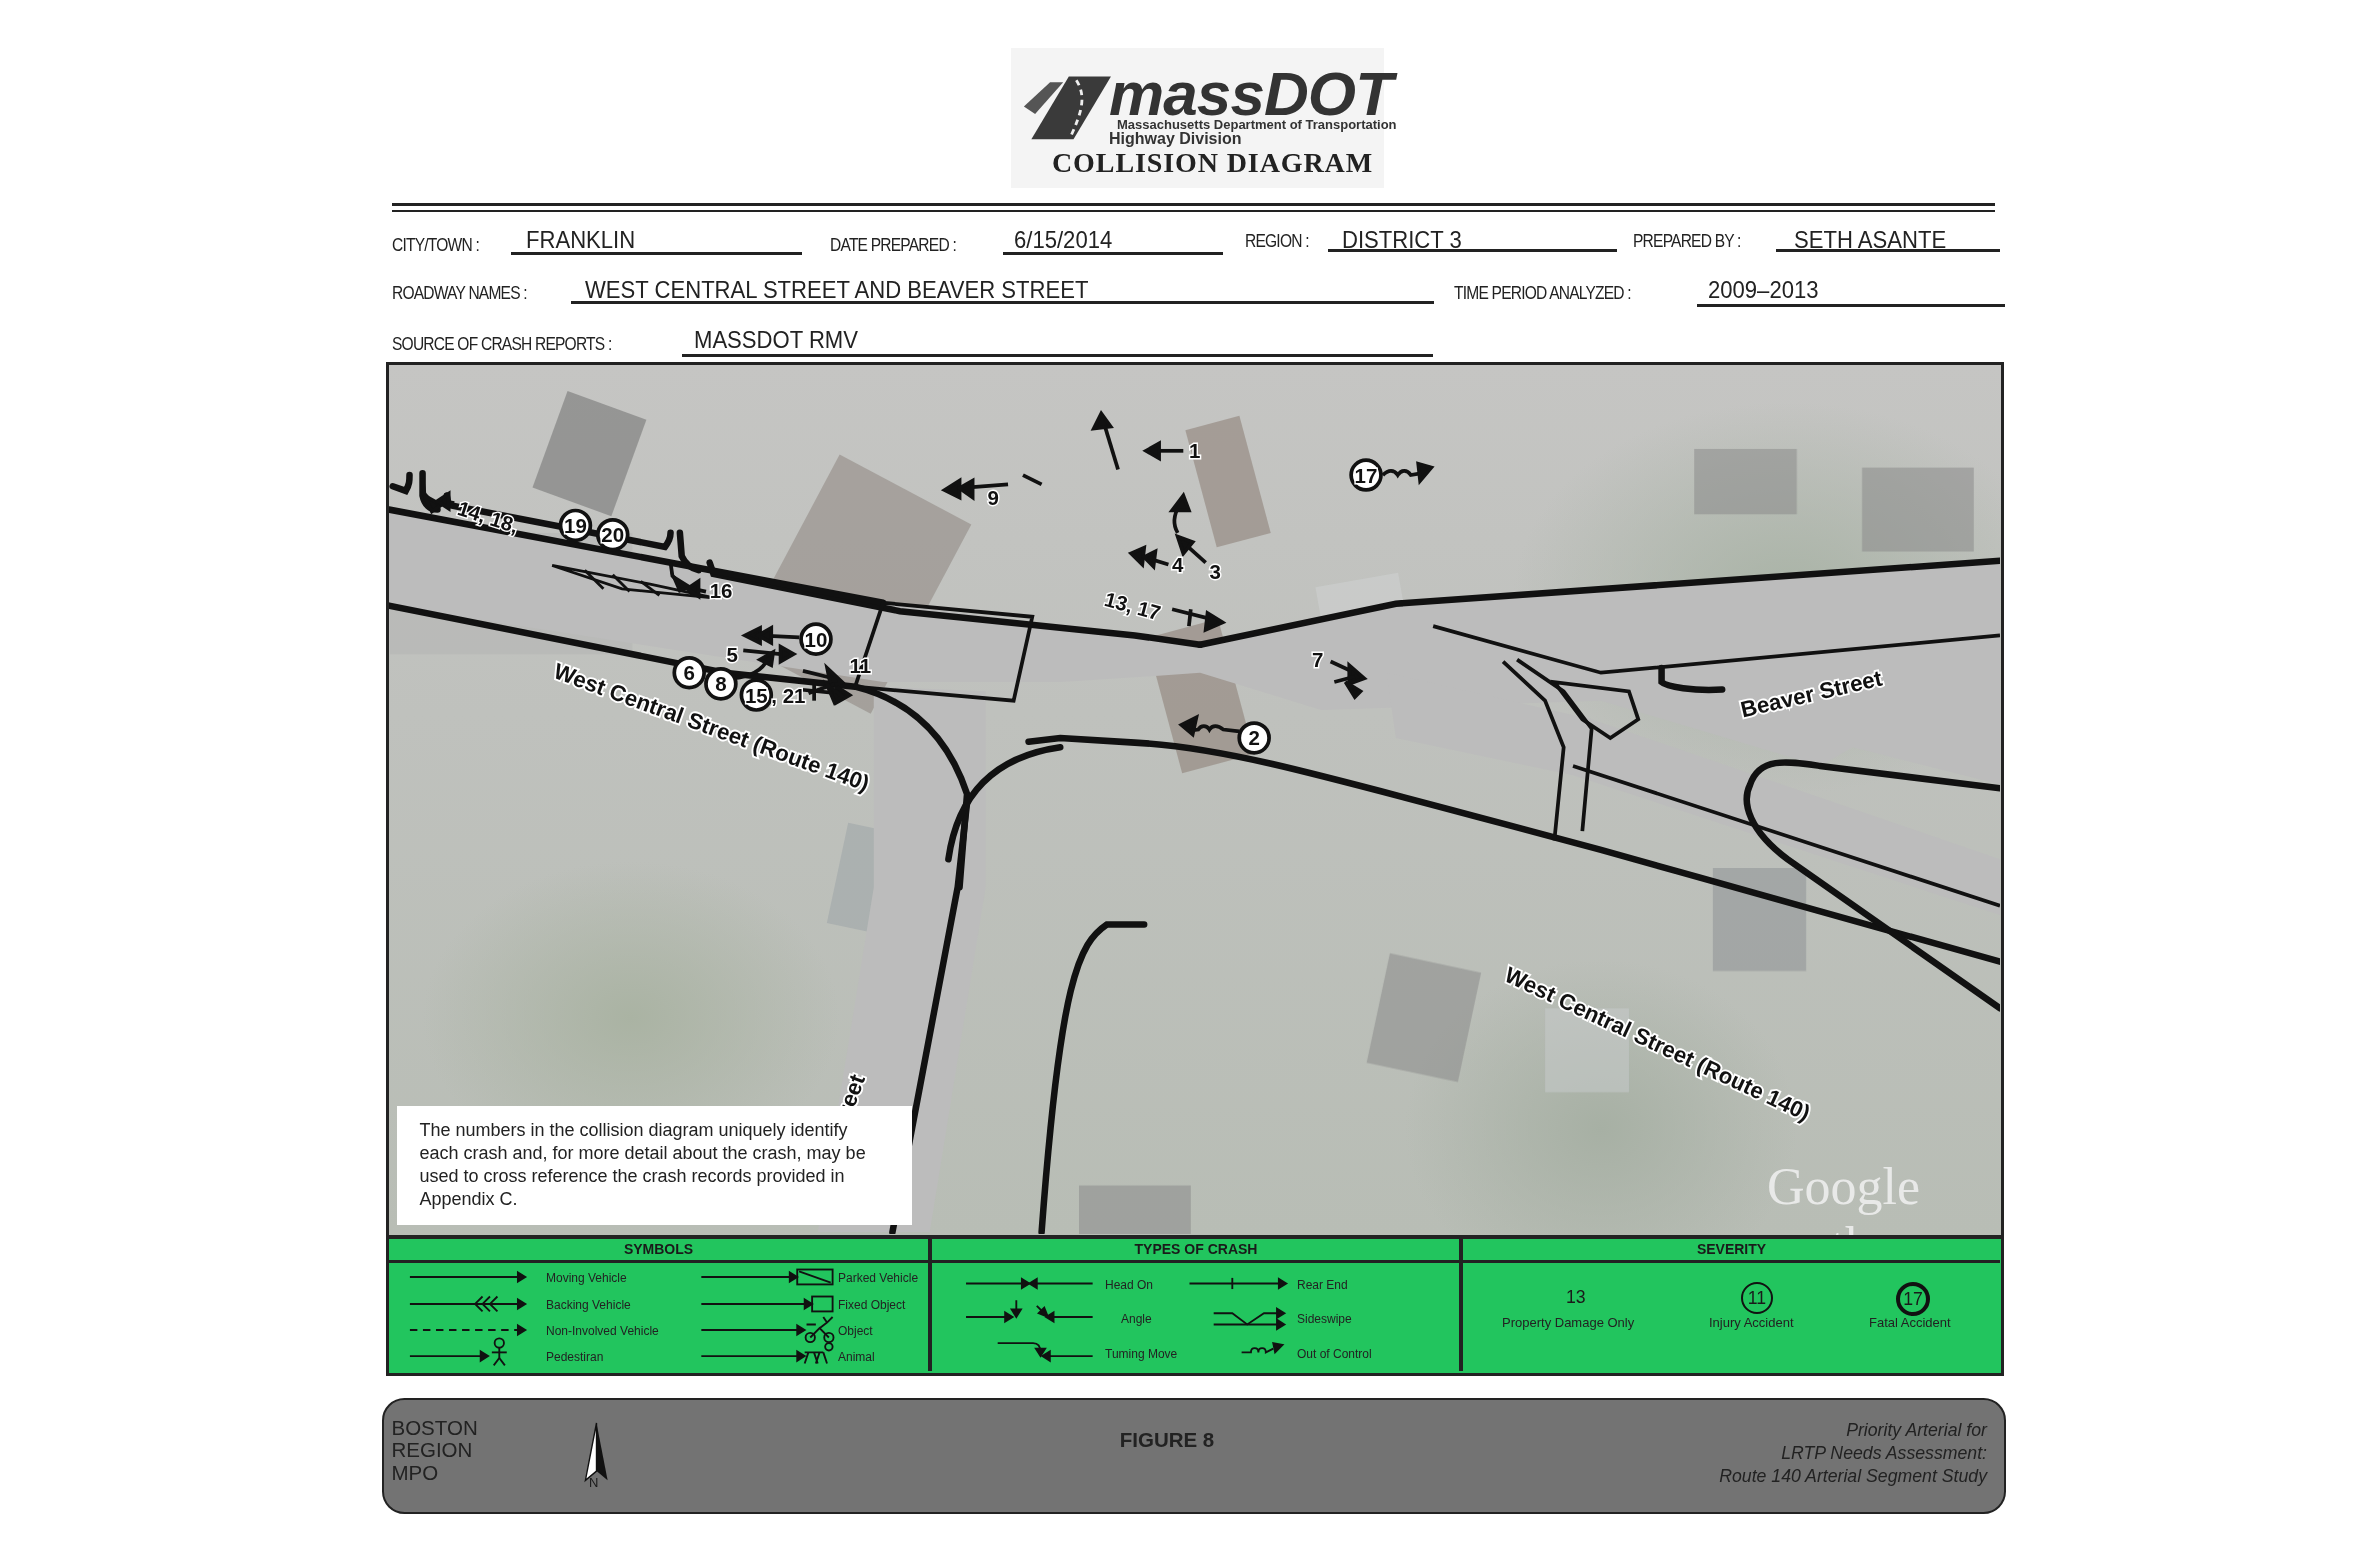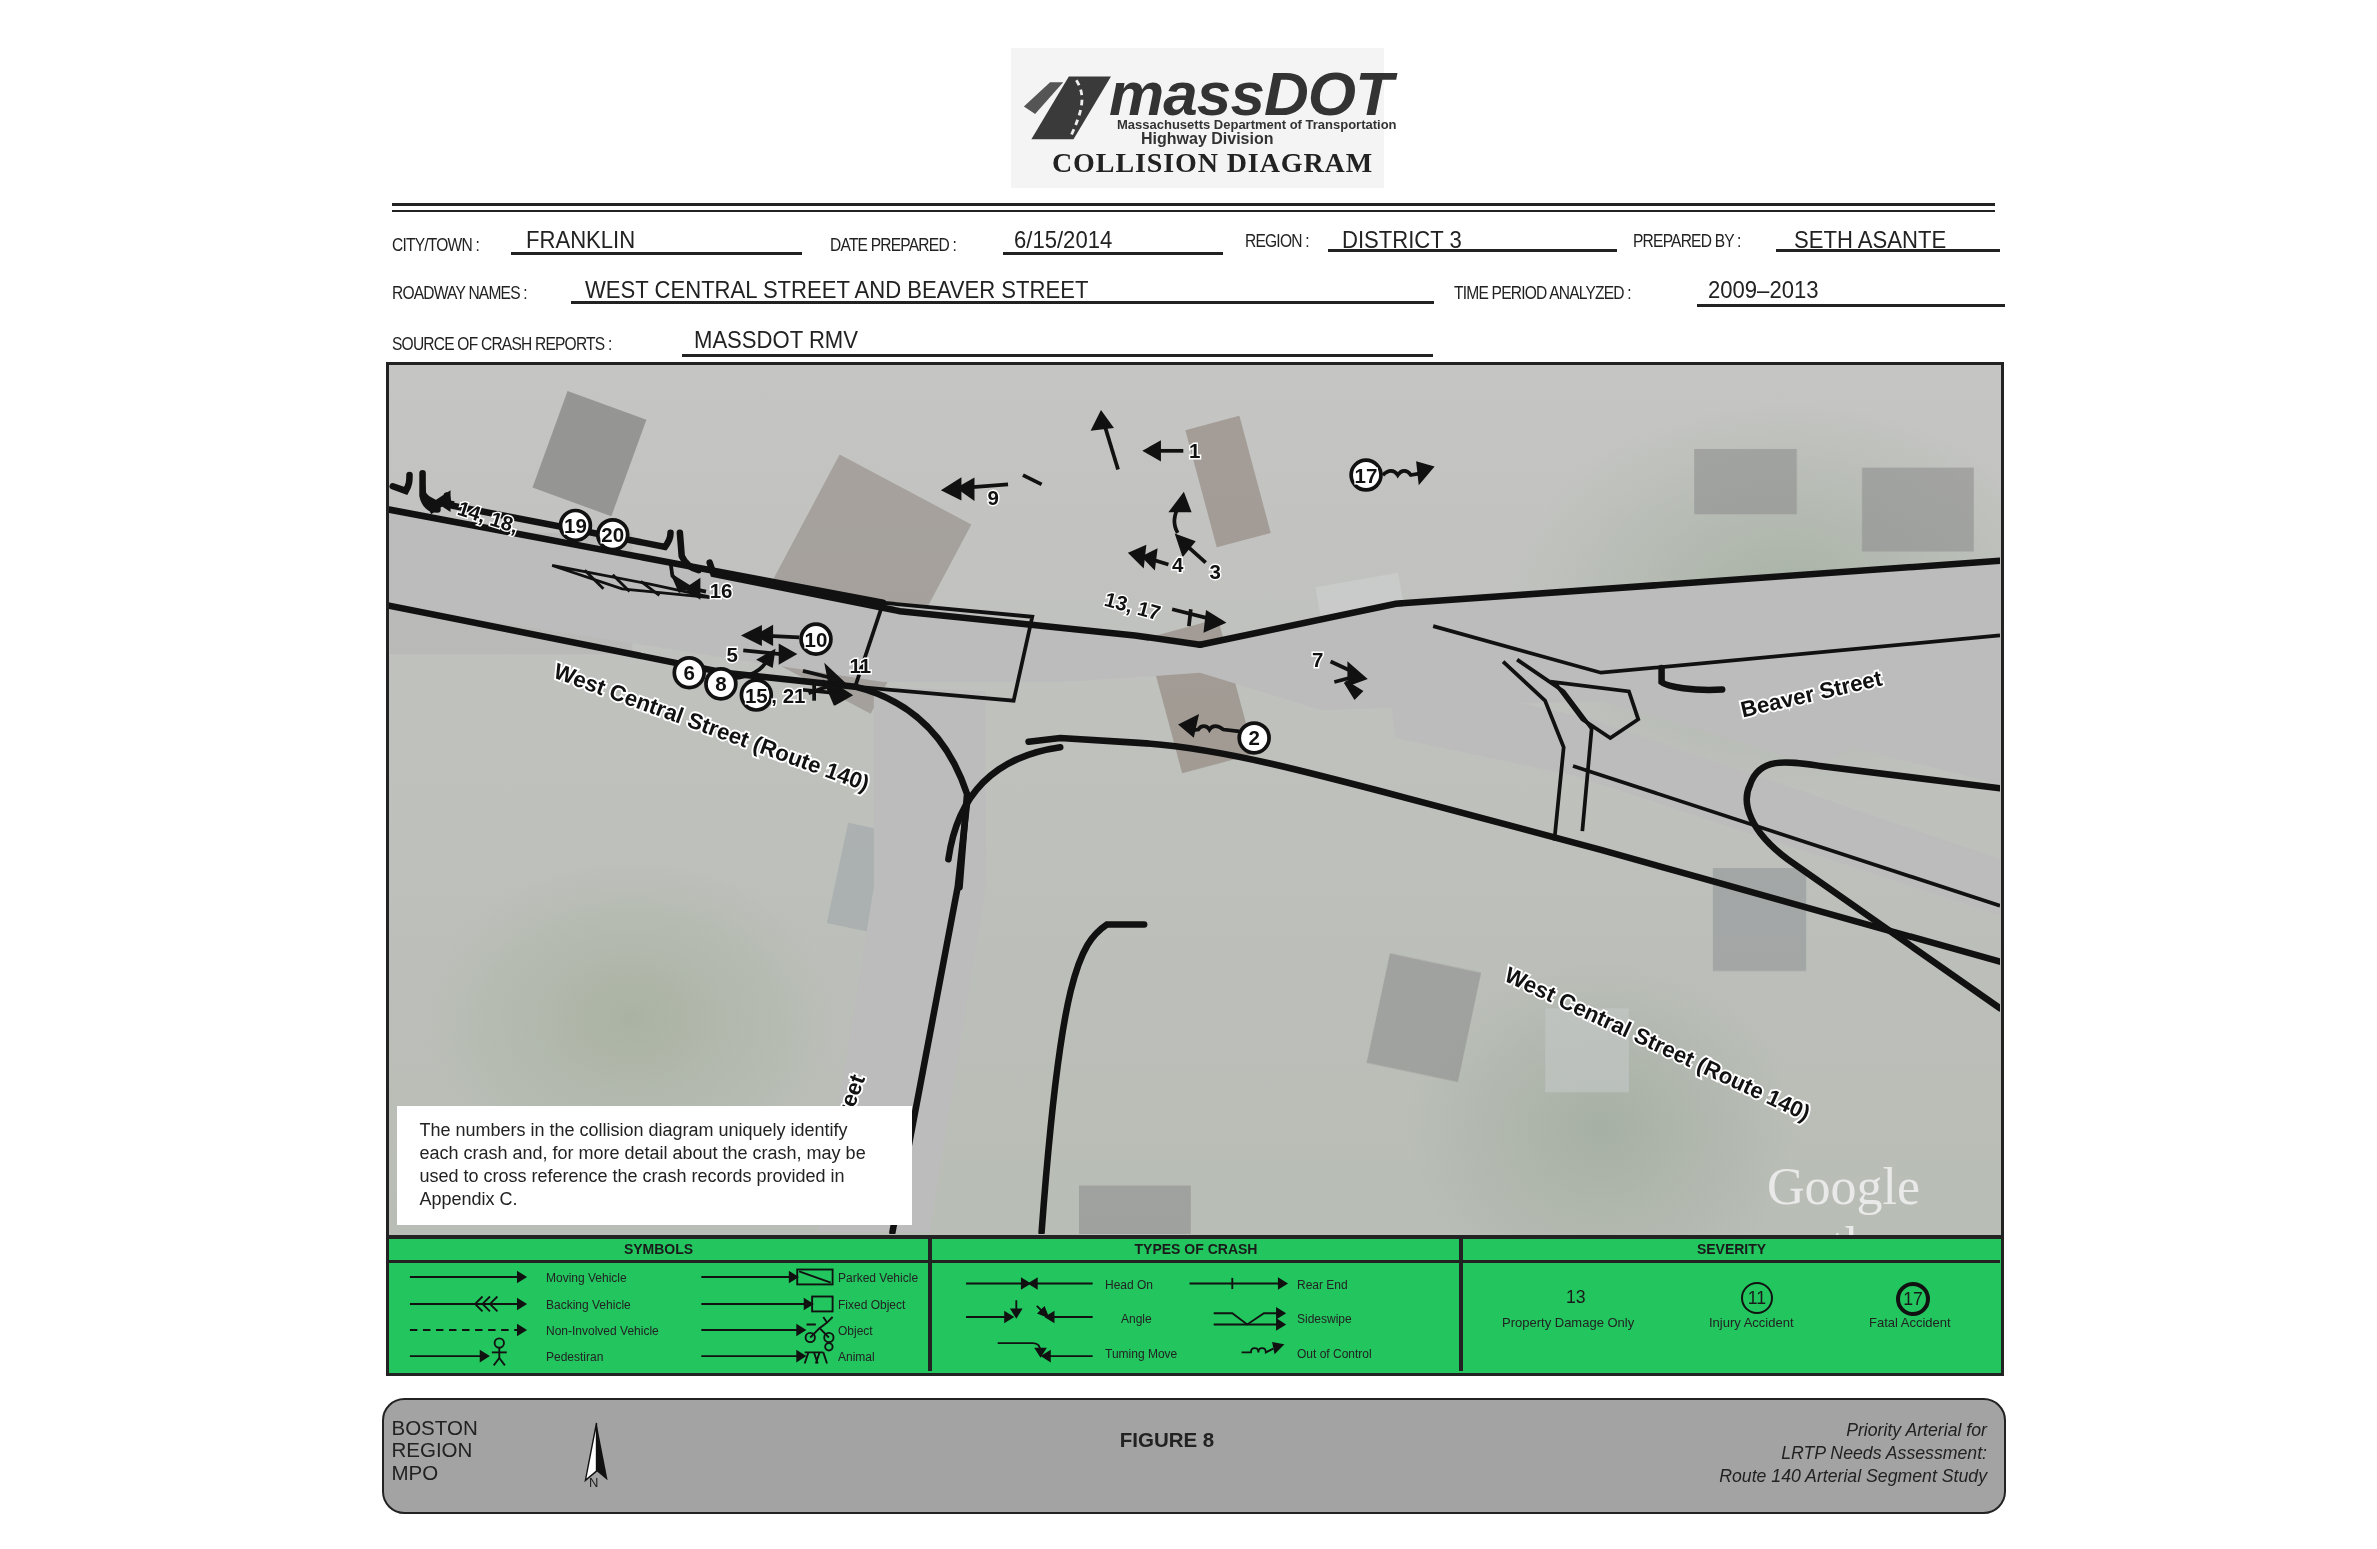--- a/index.html
+++ b/index.html
@@ -3,21 +3,21 @@
 <meta charset="utf-8">
 <style>
   html, body { margin:0; padding:0; background:#ffffff; }
   body { width:2377px; height:1549px; position:relative; overflow:hidden; font-family:"Liberation Sans", sans-serif; color:#1a1a1a; }
   .abs { position:absolute; }
 
   
   .logo-box { left:1011px; top:48px; width:373px; height:140px; background:#f4f4f4; }
   .logo-word { left:1109px; top:58px; font-family:"Liberation Sans", sans-serif; font-style:italic; font-weight:bold; font-size:62px; color:#333; letter-spacing:-0.9px; }
   .logo-sub1 { left:1117px; top:117px; font-size:13px; font-weight:bold; color:#333; }
-  .logo-sub2 { left:1109px; top:130px; font-size:16px; font-weight:bold; color:#333;margin-left:32px; }
+  .logo-sub2 { left:1109px; top:130px; font-size:16px; font-weight:bold; color:#333; }
   .logo-title { left:1052px; top:147px; font-family:"Liberation Serif", serif; font-weight:bold; font-size:28px; color:#222; letter-spacing:0.9px; }
 
   .rule { left:392px; width:1603px; height:2.8px; background:#222; }
 
   
   .lbl { font-size:17.7px; letter-spacing:-0.9px; color:#222; white-space:nowrap; transform:scaleX(0.88); transform-origin:left; }
   .val { font-size:24px; color:#222; white-space:nowrap; transform:scaleX(0.92); transform-origin:left; }
   .uline { height:2.8px; background:#222; }
 
   
@@ -33,21 +33,21 @@
   .ge { font-family:"Liberation Serif", serif; font-size:52px; color:#eeeeee; opacity:0.9; }
 
   
   .legend { left:386px; top:1236px; width:1618px; height:140px; border:3.7px solid #222; box-sizing:border-box; background:#22c55e; }
   .lg-col { position:absolute; top:0; height:132px; }
   .lg-head { position:absolute; top:0; left:0; right:0; height:20.5px; border-bottom:3.7px solid #222; text-align:center; font-weight:bold; font-size:14px; line-height:20.5px; }
   .lg-div { position:absolute; top:0; width:3.7px; height:132px; background:#222; }
   .lg-txt { position:absolute; font-size:12px; color:#222; white-space:nowrap; }
 
   
-  .footer { left:382px; top:1398px; width:1624px; height:116px; border:2.8px solid #222; border-radius:22.4px; box-sizing:border-box; background:#a3a3a3; }
+  .footer { left:382px; top:1398px; width:1624px; height:116px; border:2.8px solid #222; border-radius:22.4px; box-sizing:border-box; background:#737373; }
   .ft-left { font-size:20.5px; line-height:22.4px; color:#222; }
   .ft-fig { font-size:20.5px; font-weight:bold; text-align:center; color:#222; }
   .ft-right { font-size:17.7px; line-height:23px; font-style:italic; text-align:right; color:#222; }
   .road-label { font-weight:bold; font-size:24px; fill:#111; stroke:#fff; stroke-width:4px; paint-order:stroke; }
   .crash-num { font-weight:bold; font-size:22px; fill:#111; stroke:#fff; stroke-width:3px; paint-order:stroke; }
 </style>
 </head>
 <body>
 
 <div class="abs logo-box">

